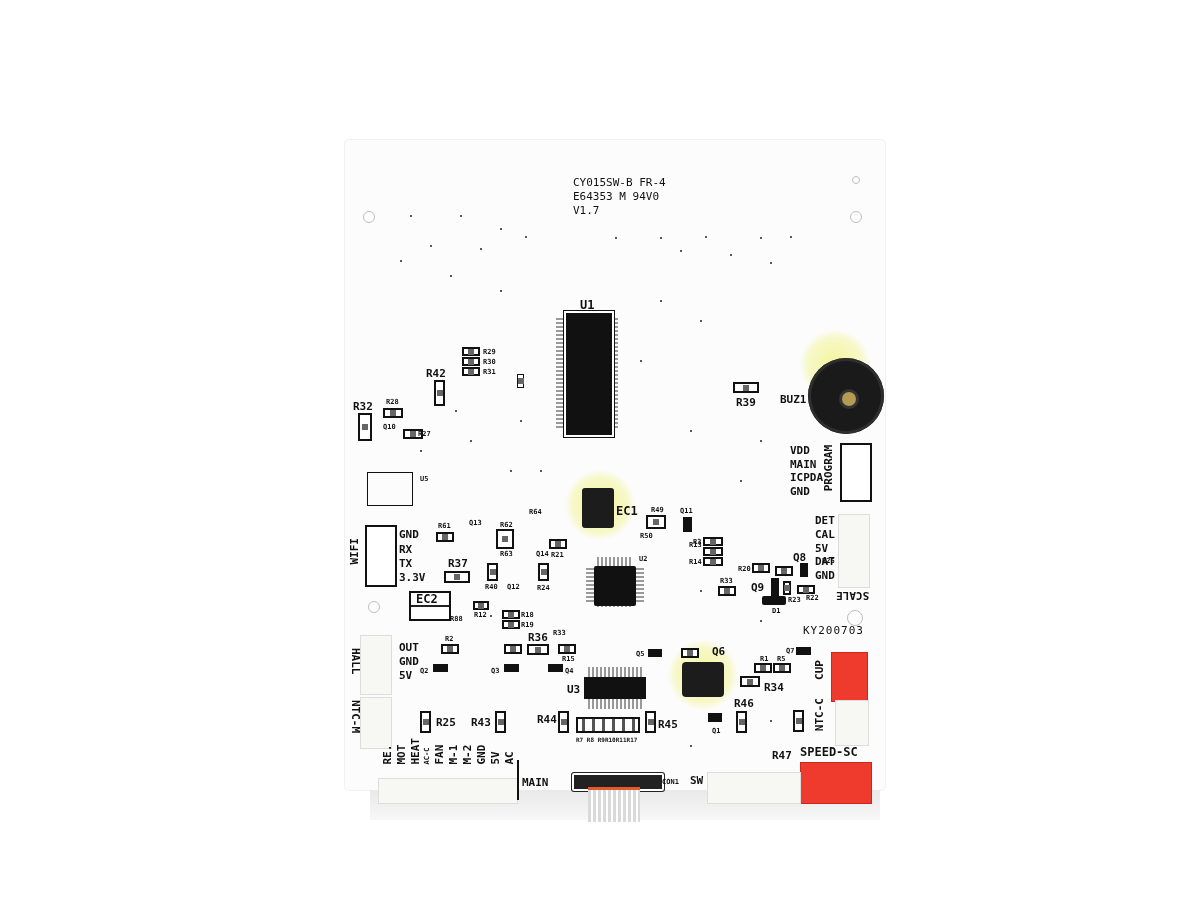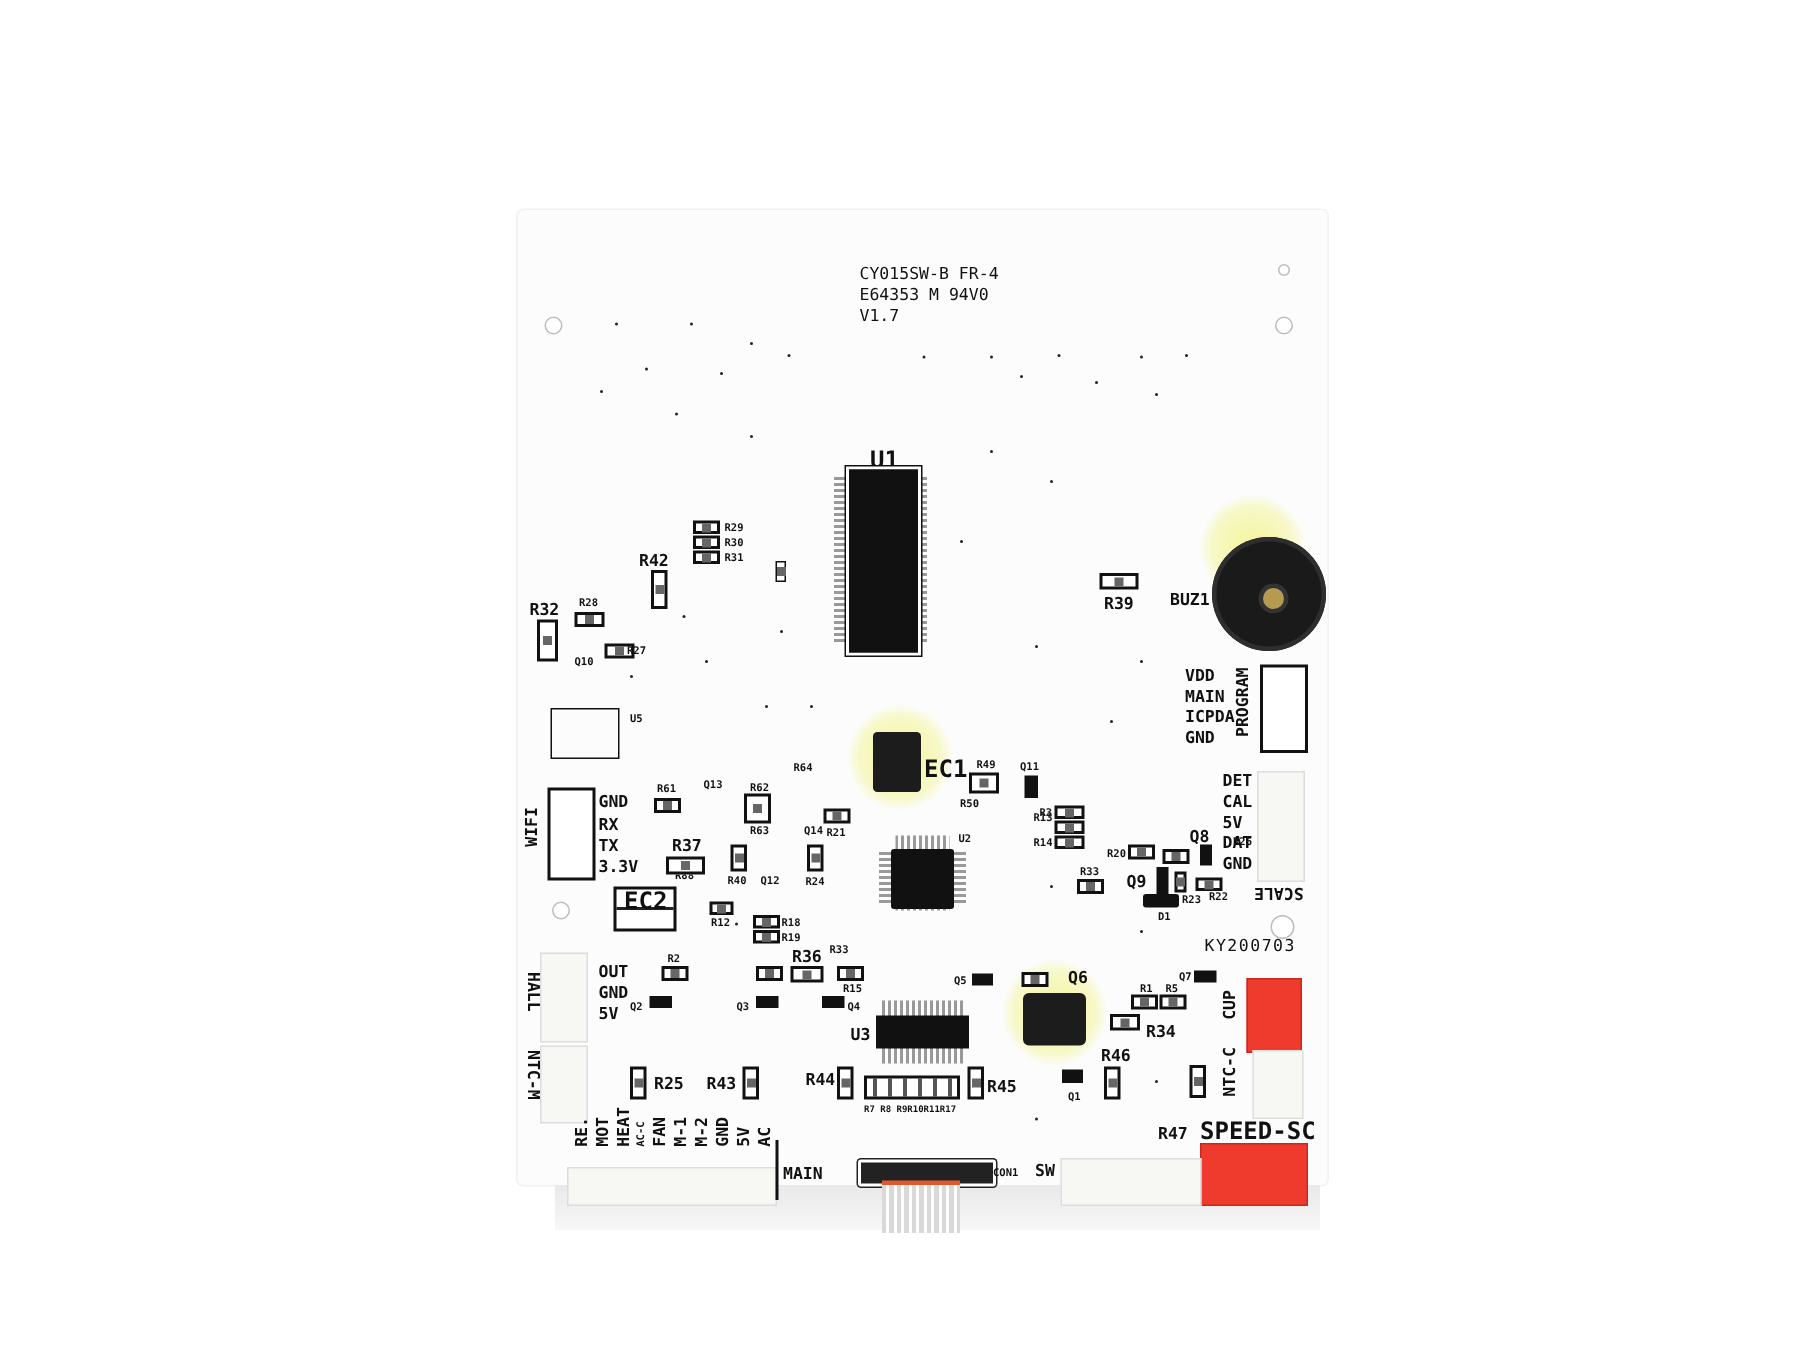--- a/index.html
+++ b/index.html
@@ -4,21 +4,21 @@
 <style>
   html,body{margin:0;padding:0;background:#ffffff;}
   body{width:1200px;height:900px;position:relative;overflow:hidden;font-family:"DejaVu Sans",sans-serif;}
   .board{position:absolute;left:345px;top:140px;width:540px;height:650px;background:#fcfcfc;border-radius:4px;
     box-shadow:0 0 0 1px #f1f1f1;}
   .board-bottom{position:absolute;left:370px;top:790px;width:510px;height:30px;
     background:linear-gradient(#e9e9e9,#f7f7f7);}
   .s{position:absolute;font-family:"DejaVu Sans Mono",monospace;font-weight:bold;color:#111;white-space:nowrap;line-height:1;}
   .sm{font-size:7px;}
   .md{font-size:11px;}
-  .lg{font-size:16px;}
+  .lg{font-size:12px;}
   .hdr{font-family:"DejaVu Sans Mono",monospace;font-size:11px;line-height:14px;color:#111;}
   .hole{position:absolute;width:10px;height:10px;border-radius:50%;border:1px solid #bdbdbd;background:#fff;}
   .pad{position:absolute;border:2px solid #111;background:#fff;box-sizing:border-box;}
   .pad::after{content:"";position:absolute;left:50%;top:50%;width:6px;height:6px;margin:-3px 0 0 -3px;background:#666;}
   .chip{position:absolute;background:#111;}
   .pins-v{position:absolute;background:repeating-linear-gradient(#999 0 2px,transparent 2px 4px);}
   .pins-h{position:absolute;background:repeating-linear-gradient(90deg,#999 0 2px,transparent 2px 4px);}
   .conn{position:absolute;background:#f7f7f4;border:1px solid #ddd;}
   .red{background:#ef3a2e;border:1px solid #c9281e;}
   .dot{position:absolute;width:2px;height:2px;background:#222;border-radius:50%;}
@@ -95,21 +95,21 @@
 <div class="s sm" style="left:483px;top:369px">R31</div>
 
 <div class="s md" style="left:426px;top:368px">R42</div>
 <div class="pad" style="left:434px;top:380px;width:11px;height:26px"></div>
 <div class="pad" style="left:517px;top:374px;width:7px;height:14px;border-width:1px"></div>
 
 <div class="s md" style="left:353px;top:401px">R32</div>
 <div class="pad" style="left:358px;top:413px;width:14px;height:28px"></div>
 <div class="s sm" style="left:386px;top:399px">R28</div>
 <div class="pad" style="left:383px;top:408px;width:20px;height:10px"></div>
-<div class="s sm" style="left:383px;top:438px">Q10</div>
+<div class="s sm" style="left:383px;top:424px">Q10</div>
 <div class="pad" style="left:403px;top:429px;width:20px;height:10px"></div>
 <div class="s sm" style="left:418px;top:431px">R27</div>
 
 <div class="pad" style="left:733px;top:382px;width:26px;height:11px"></div>
 <div class="s md" style="left:736px;top:397px">R39</div>
 
 <div class="glow" style="left:800px;top:330px;width:70px;height:70px"></div>
 <div style="position:absolute;left:808px;top:358px;width:76px;height:76px;border-radius:50%;background:#1a1a1a;box-shadow:inset 0 0 0 3px #2e2e2e">
   <div style="position:absolute;left:31px;top:31px;width:14px;height:14px;border-radius:50%;background:#b59a52;border:3px solid #333"></div>
 </div>
@@ -126,21 +126,21 @@
 <div class="s sm" style="left:420px;top:476px">U5</div>
 <div class="s md vert" style="left:349px;top:538px">WIFI</div>
 <div class="bracket" style="left:365px;top:525px;width:28px;height:58px;background:#fff"></div>
 <div class="s md" style="left:399px;top:529px">GND</div>
 <div class="s md" style="left:399px;top:544px">RX</div>
 <div class="s md" style="left:399px;top:558px">TX</div>
 <div class="s md" style="left:399px;top:572px">3.3V</div>
 
 <div class="bracket" style="left:409px;top:591px;width:38px;height:26px;background:repeating-linear-gradient(#fff 0 12px,#222 12px 14px,#fff 14px 16px)"></div>
 <div class="s lg" style="left:416px;top:593px">EC2</div>
-<div class="s sm" style="left:450px;top:581px">R88</div>
+<div class="s sm" style="left:450px;top:616px">R88</div>
 
 <div class="s sm" style="left:438px;top:523px">R61</div>
 <div class="pad" style="left:436px;top:532px;width:18px;height:10px"></div>
 <div class="s sm" style="left:469px;top:520px">Q13</div>
 <div class="s sm" style="left:500px;top:522px">R62</div>
 <div class="pad" style="left:496px;top:529px;width:18px;height:20px"></div>
 <div class="s sm" style="left:500px;top:551px">R63</div>
 <div class="s sm" style="left:529px;top:509px">R64</div>
 <div class="s sm" style="left:536px;top:551px">Q14</div>
 <div class="pad" style="left:549px;top:539px;width:18px;height:10px"></div>

